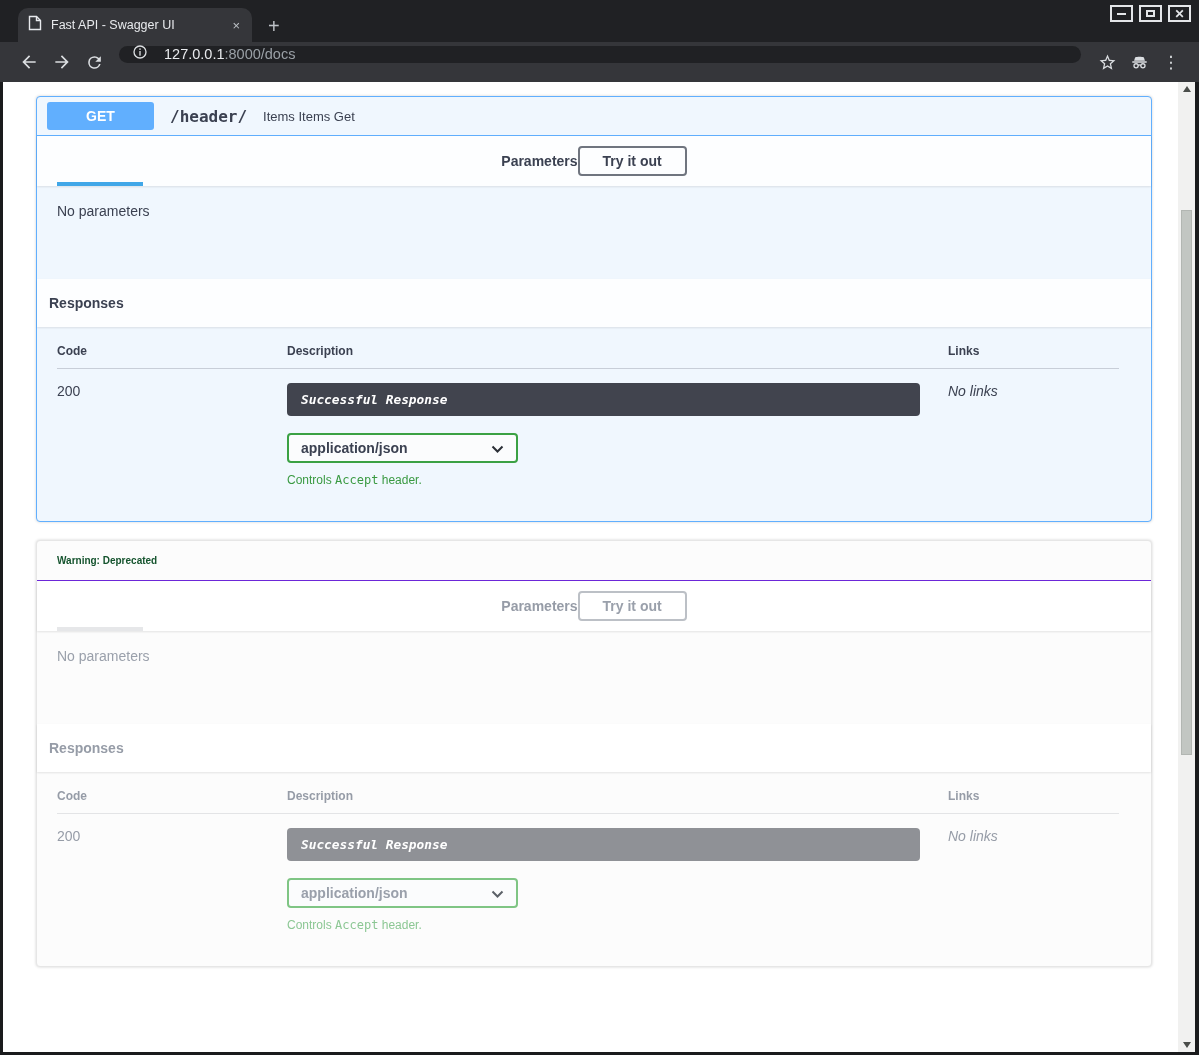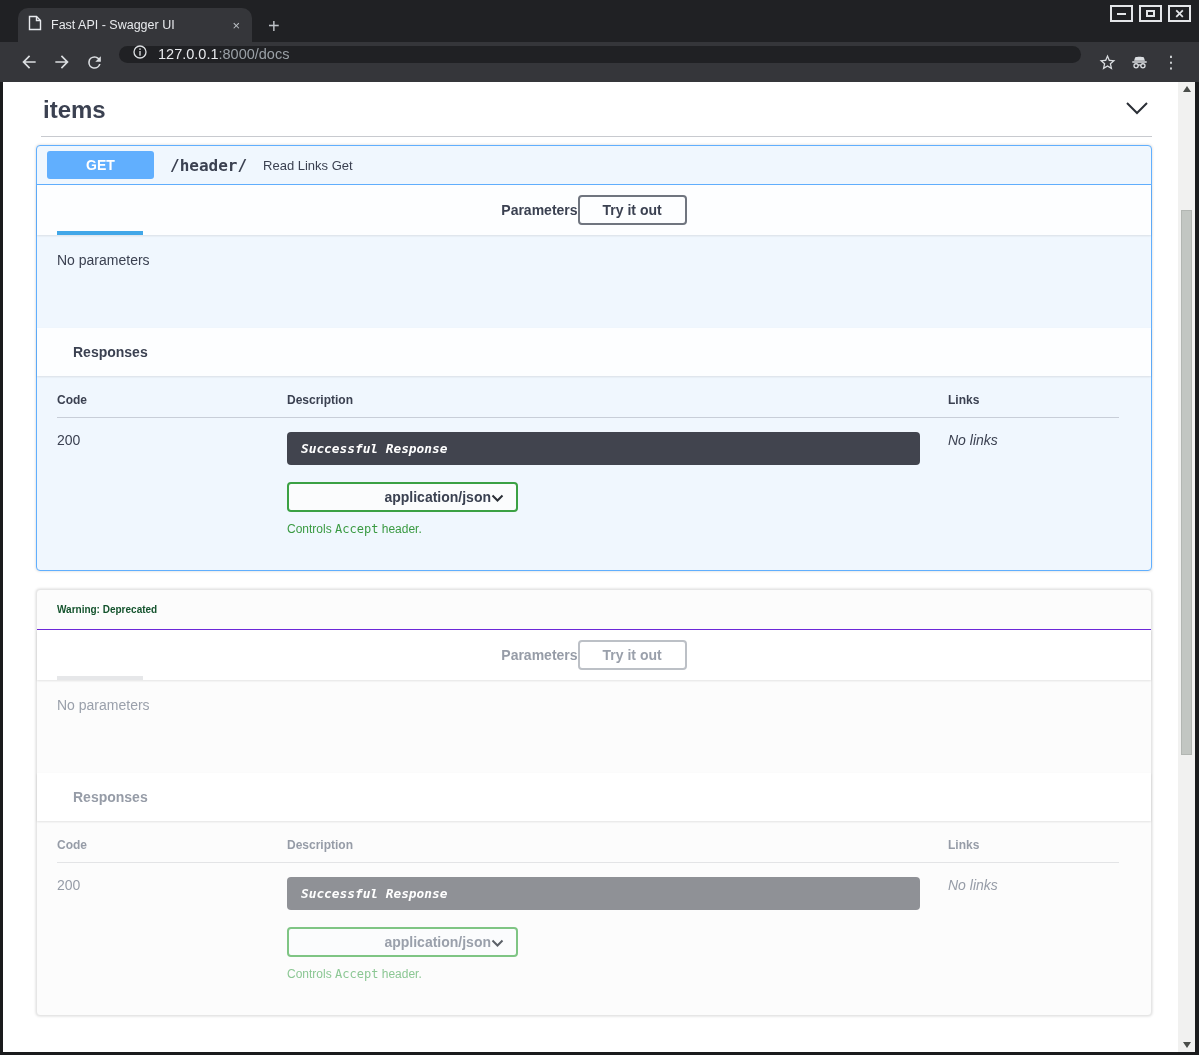--- a/index.html
+++ b/index.html
@@ -16,21 +16,21 @@
   .newtab { color:#bdc1c6; font-size:20px; margin-left:16px; margin-bottom:6px; cursor:pointer; line-height:20px; }
   .win-controls { position:absolute; right:8px; top:5px; display:flex; gap:6px; }
   .win-btn { width:23px; height:17px; border:2px solid #e4e6e9; display:flex; align-items:center; justify-content:center; cursor:pointer; }
   .win-btn .bar { width:9px; height:2px; background:#e4e6e9; }
   .win-btn .box { width:9px; height:7px; border:2px solid #e4e6e9; }
   .win-btn .x { color:#e4e6e9; font-size:12px; font-weight:bold; line-height:10px; }
 
   .toolbar { height:40px; background:#35363a; display:flex; align-items:center; padding:0 12px; flex-shrink:0; }
   .nav-ico { width:33px; height:30px; display:flex; align-items:center; justify-content:center; cursor:pointer; flex-shrink:0; }
   .urlbar { flex:1; height:17px; background:#202124; border-radius:15px; margin:0 10px 16px 8px;
-            display:flex; align-items:center; padding:0 13px; gap:10px; cursor:text; }
+            display:flex; align-items:center; padding:0 13px; gap:16px; cursor:text; }
   .url-text { font-size:14.5px; color:#e8eaed; }
   .url-text .dim { color:#9aa0a6; }
   .right-ico { width:32px; height:30px; display:flex; align-items:center; justify-content:center; cursor:pointer; color:#dbdee1; flex-shrink:0; }
   .dots { font-size:17px; color:#dbdee1; letter-spacing:0; }
 
   
   .viewport { flex:1; display:flex; background:#1a1b1d; padding:0 4px 3px 3px; min-height:0; }
   .page-scroll { flex:1; background:#ffffff; overflow:hidden; position:relative; }
   .scrollbar { width:17px; background:#f1f1f0; position:relative; flex-shrink:0; }
   .sb-arrow { position:absolute; left:0; width:17px; height:14px; display:flex; align-items:center; justify-content:center; cursor:pointer; }
@@ -72,41 +72,41 @@
   .get .tab-indicator { background:#41a7e8; }
   .deprecated .tab-indicator { background:#e6e7e9; }
   .try-btn { border:2px solid #70757f; border-radius:4px; background:transparent; padding:5px 23px;
              font-family:"Liberation Sans",sans-serif; font-size:14px; font-weight:bold; color:#3b4151; cursor:pointer; }
   .deprecated .try-btn { border-color:#bcc0c6; color:#9aa0ab; }
 
   .params-body { padding:17px 20px 60px 20px; font-size:14px; }
   .get .params-body { color:#3b4151; }
   .deprecated .params-body { color:#9aa0ab; }
 
-  .responses-title-row { padding:15px 36px; background:rgba(255,255,255,.85); box-shadow:0 1px 2px rgba(0,0,0,.1); }
+  .responses-title-row { padding:15px 12px; background:rgba(255,255,255,.85); box-shadow:0 1px 2px rgba(0,0,0,.1); }
 
   .responses-inner { padding:17px 32px 34px 20px; }
   .resp-grid { display:grid; grid-template-columns:230px 661px 1fr; }
   .resp-head { font-size:12px; font-weight:bold; padding-bottom:10px; }
   .get .resp-head { color:#3b4151; }
   .deprecated .resp-head { color:#969ca7; }
   .resp-divider { grid-column:1 / 4; border-bottom:1px solid rgba(59,65,81,.22); }
   .deprecated .resp-divider { border-bottom-color:#e3e4e6; }
   .resp-row-cell { padding-top:14px; font-size:14px; }
   .get .resp-row-cell { color:#3b4151; }
   .deprecated .resp-row-cell { color:#969ca7; }
   .no-links { font-style:italic; }
 
   .desc-box { margin-right:28px; border-radius:4px; padding:9px 14px; color:#fff;
               font-family:"DejaVu Sans Mono","Liberation Mono",monospace; font-style:italic; font-weight:bold; font-size:12.8px; }
   .get .desc-box { background:#41444e; }
   .deprecated .desc-box { background:#8f9196; }
 
   .media-select { margin-top:17px; width:231px; height:30px; border-radius:4px; background:#fbfcfd;
-                  display:flex; align-items:center; justify-content:flex-end; padding:0 12px; cursor:pointer; }
+                  display:flex; align-items:center; justify-content:space-between; padding:0 12px; cursor:pointer; }
   .get .media-select { border:2px solid #3ba144; }
   .deprecated .media-select { border:2px solid #7fc584; }
   .media-label { font-size:14px; font-weight:bold; }
   .get .media-label { color:#3b4151; }
   .deprecated .media-label { color:#9aa0ab; }
 
   .controls-note { margin-top:10px; font-size:12px; }
   .get .controls-note { color:#3a9a42; }
   .deprecated .controls-note { color:#8cc794; }
   .controls-note code { font-family:"DejaVu Sans Mono","Liberation Mono",monospace; font-size:12px; }
@@ -181,34 +181,26 @@
         <path d="M10.4 15.4c1-.8 2.2-.8 3.2 0" fill="none" stroke="#dbdee1" stroke-width="1.3"></path>
       </svg>
     </span>
     <span class="right-ico dots">⋮</span>
   </div>
 
   <div class="viewport">
     <div class="page-scroll">
       <div class="swagger">
 
-        <div class="tag-header">
-          <span class="tag-title">items</span>
-          <span>
-            <svg width="26" height="14" viewBox="0 0 26 14">
-                <polyline points="3,2 13,12 23,2" fill="none" stroke="#2b2f36" stroke-width="2"></polyline>
-              </svg>
-          </span>
-        </div>
 
         <div class="opblock get">
           <div class="op-summary">
             <span class="method-btn">GET</span>
             <span class="op-path">/header/</span>
-            <span class="op-desc">Read Links Get</span>
+            <span class="op-desc">Items Items Get</span>
           </div>
 
           <div class="sec-header">
             <span class="sec-title">Parameters</span>
             <span class="tab-indicator"></span>
             <button class="try-btn">Try it out</button>
           </div>
 
           <div class="params-body">
             <span>No parameters</span>

